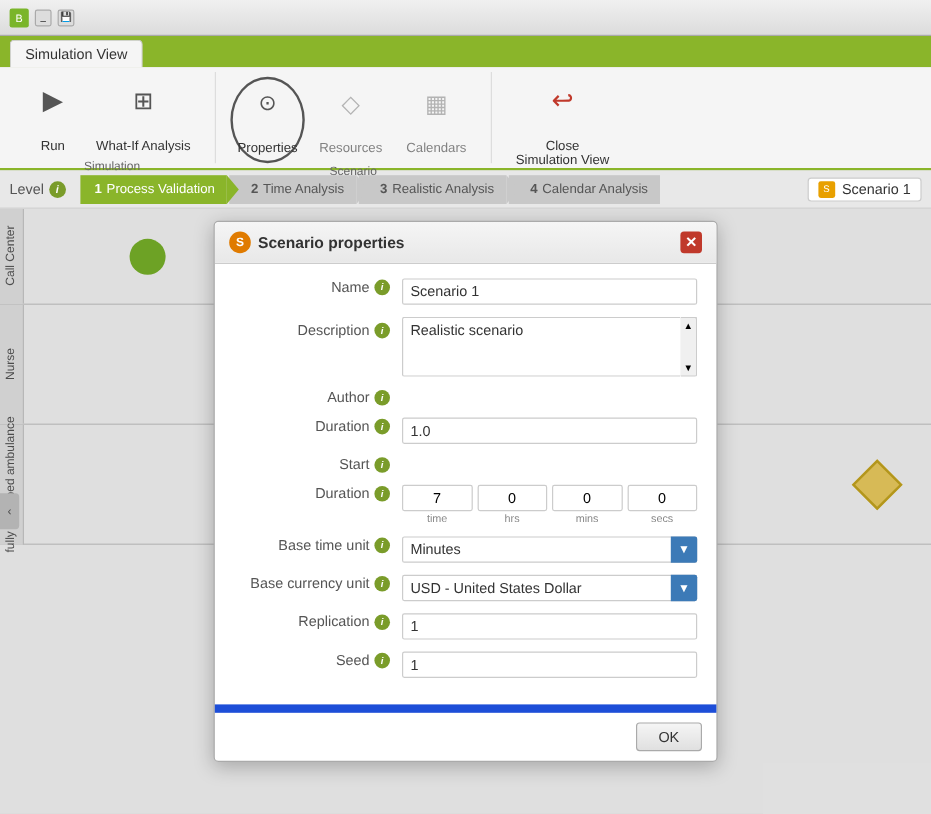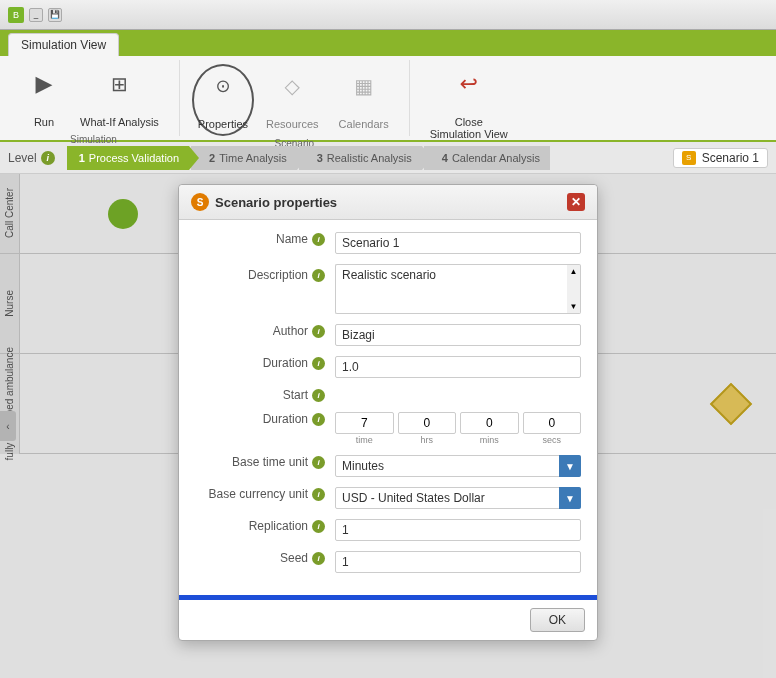--- a/index.html
+++ b/index.html
@@ -367,21 +367,21 @@
       font-size: 12px;
       text-align: center;
       outline: none;
     }
     .duration-label {
       font-size: 9px;
       color: #888;
       margin-top: 1px;
     }
     .modal-footer {
-      border-top: 5px solid #1d4ed8;
+      border-top: 7px solid #1d4ed8;
       padding: 8px 12px;
       display: flex;
       justify-content: flex-end;
     }
     .btn-ok {
       background: linear-gradient(to bottom, #f5f5f5, #e0e0e0);
       border: 1px solid #aaa;
       border-radius: 3px;
       padding: 4px 18px;
       font-size: 12px;
@@ -563,21 +563,20 @@
               <div style="cursor:pointer;text-align:center;font-size:8px;padding:2px;">▼</div>
             </div>
           </div>
         </div>
 
         <div class="form-row">
           <div class="form-label">
             <span>Author</span>
             <div class="form-info">i</div>
           </div>
-          <input class="form-input" type="text" value="Bizagi" style="">
         </div>
 
         <div class="form-row">
           <div class="form-label">
             <span>Duration</span>
             <div class="form-info">i</div>
           </div>
           <input class="form-input" type="text" value="1.0" style="">
         </div>
 

